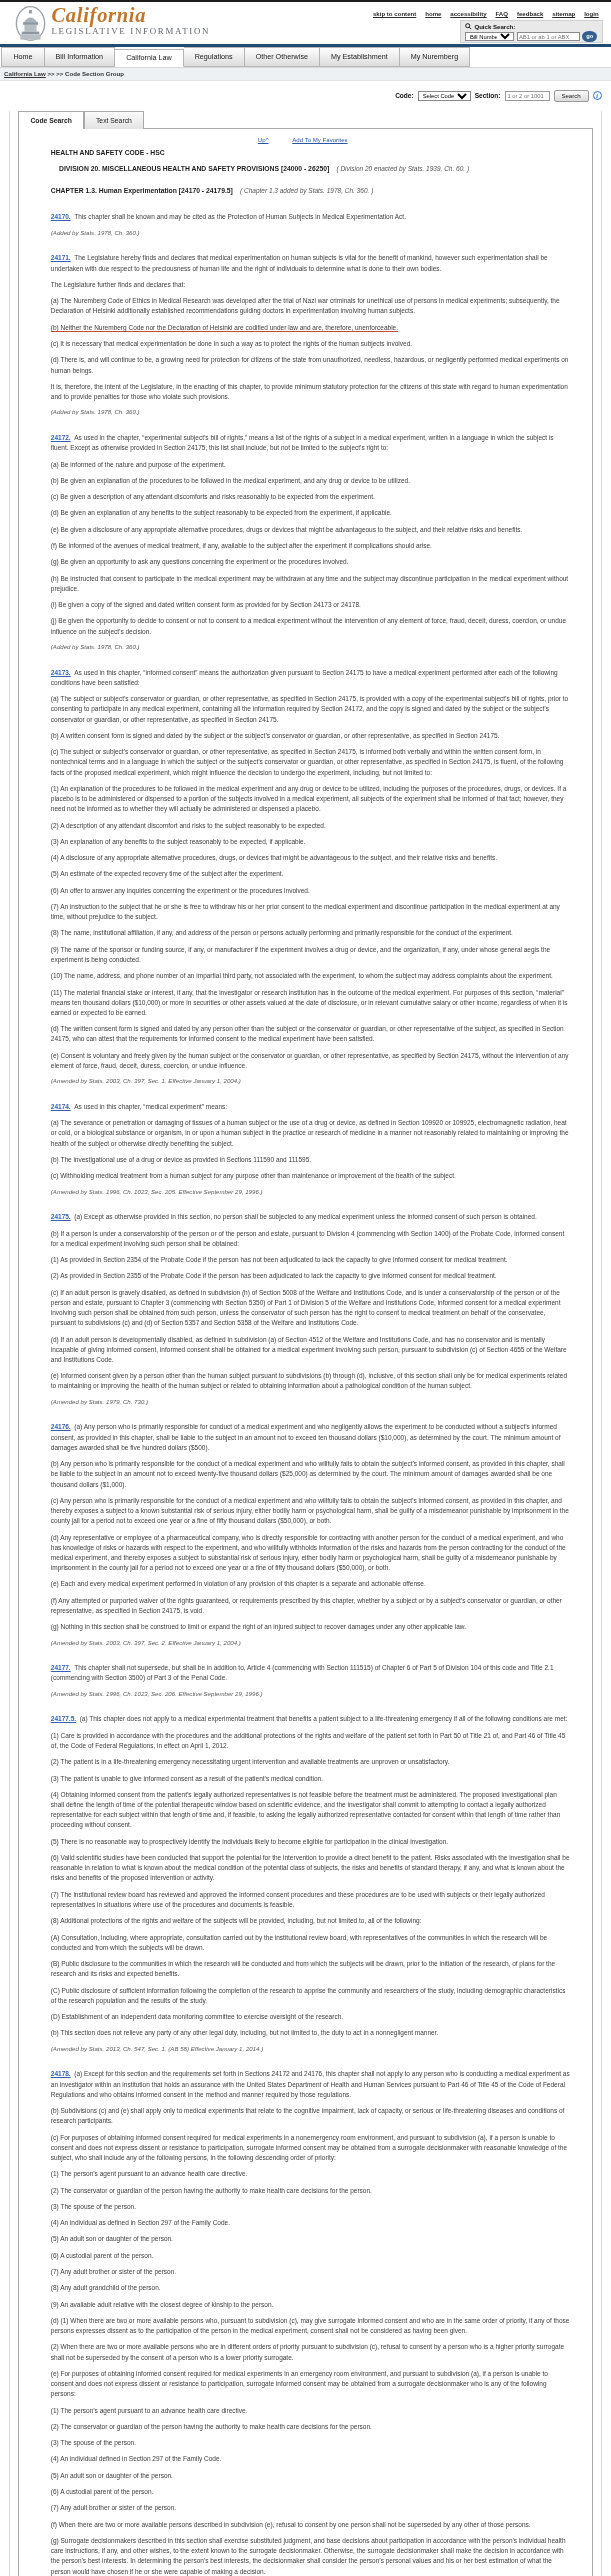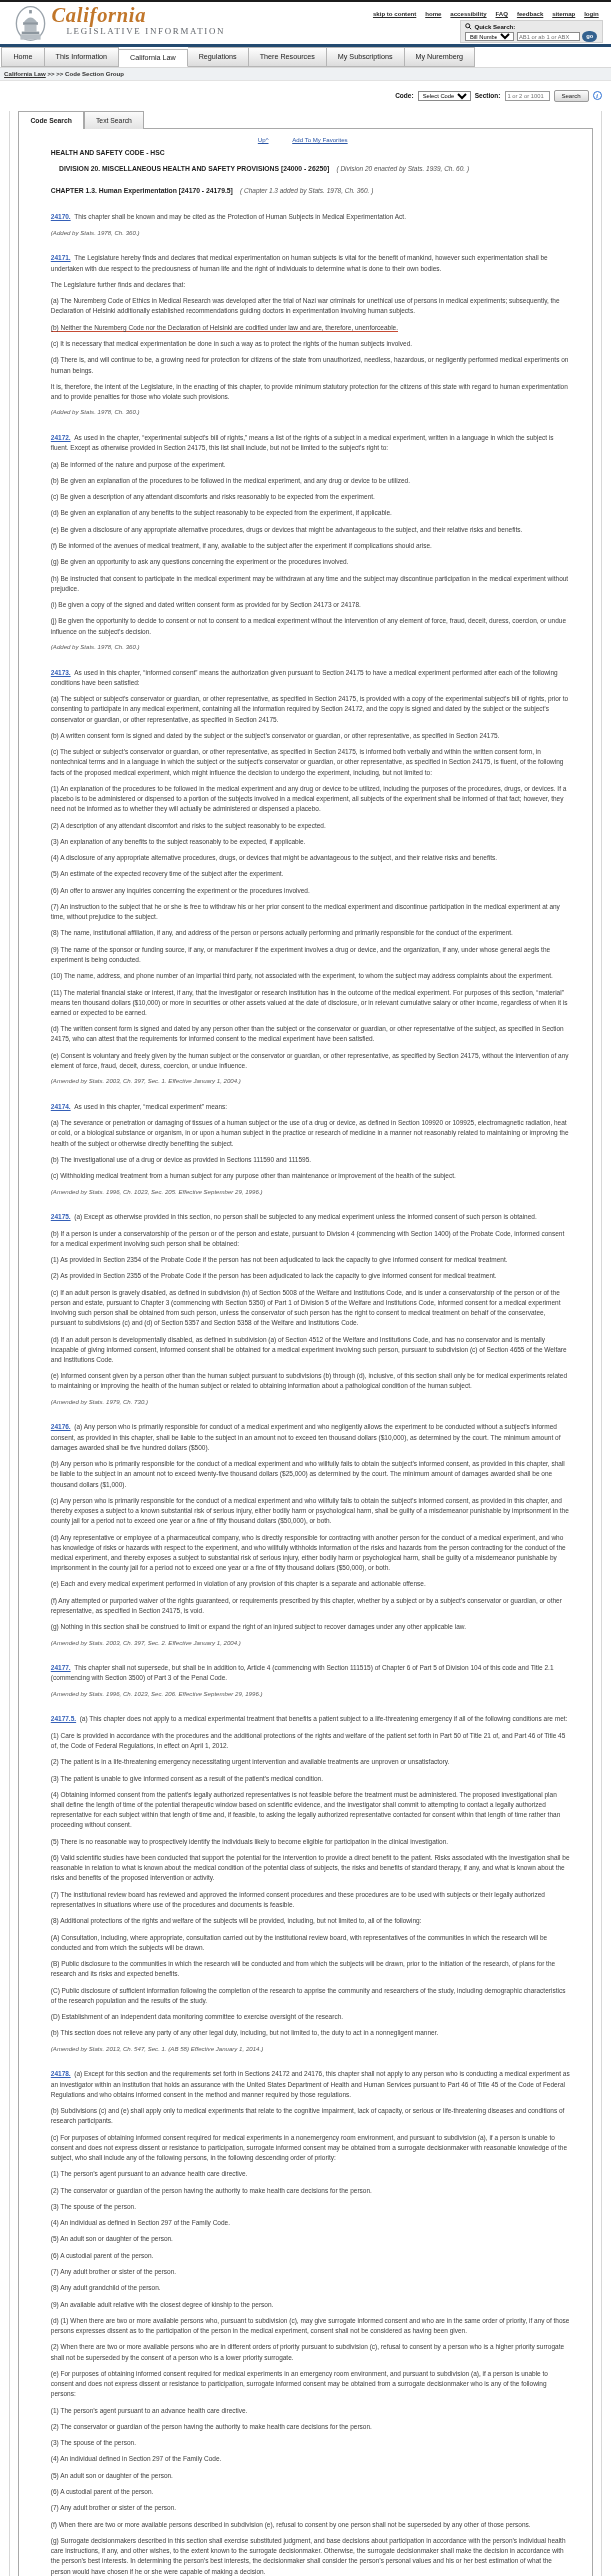--- a/index.html
+++ b/index.html
@@ -14,21 +14,21 @@
   .site-header { position:relative; height:42px; background:#fff; }
   .logo-wrap { position:absolute; left:15px; top:2.7px; display:flex; align-items:flex-start; }
   .dome { width:31px; height:35px; margin-top:1.4px; }
   .logo-text { margin-left:5.5px; line-height:1; }
   .logo-script {
     font-family:"Liberation Serif", serif; font-style:italic; font-weight:bold;
     font-size:20.5px; color:#c1762a; letter-spacing:0.7px;
   }
   .logo-sub {
     font-family:"Liberation Serif", serif; font-size:8.9px; color:#63676d;
-    letter-spacing:1.7px; margin-top:1.4px; margin-left:15px;
+    letter-spacing:1.7px; margin-top:1.4px; 
   }
   .top-links { position:absolute; right:12.3px; top:8.2px; display:flex; gap:8.9px; }
   .top-links a {
     font-size:6.1px; font-weight:bold; color:#2b2b2b; text-decoration:underline; white-space:nowrap;
   }
   .quick-search {
     position:absolute; right:8.2px; top:17.7px; width:143px; height:23px;
     background:#e9e9e9; border:0.7px solid #cfcfcf; padding:2px 4.1px;
   }
   .qs-label { display:flex; align-items:center; gap:2.7px; font-size:6.1px; font-weight:bold; color:#111; }
@@ -155,25 +155,25 @@
       </select>
       <input class="qs-input" placeholder="AB1 or ab 1 or ABX" style="">
       <button class="qs-go">go</button>
     </div>
   </div>
 </div>
 <div class="header-bar"></div>
 
 <div class="nav-tabs">
     <div class="nav-tab">Home</div>
-    <div class="nav-tab">This Information</div>
+    <div class="nav-tab">Bill Information</div>
     <div class="nav-tab active">California Law</div>
     <div class="nav-tab">Regulations</div>
-    <div class="nav-tab">There Resources</div>
-    <div class="nav-tab">My Subscriptions</div>
+    <div class="nav-tab">Other Otherwise</div>
+    <div class="nav-tab">My Establishment</div>
     <div class="nav-tab">My Nuremberg</div>
   </div>
 
 <div class="breadcrumb-band">
   <span class="breadcrumb">
     <a href="#">California Law</a><span> &gt;&gt; &gt;&gt; Code Section Group</span>
   </span>
 </div>
 
 <div class="code-search-row">

